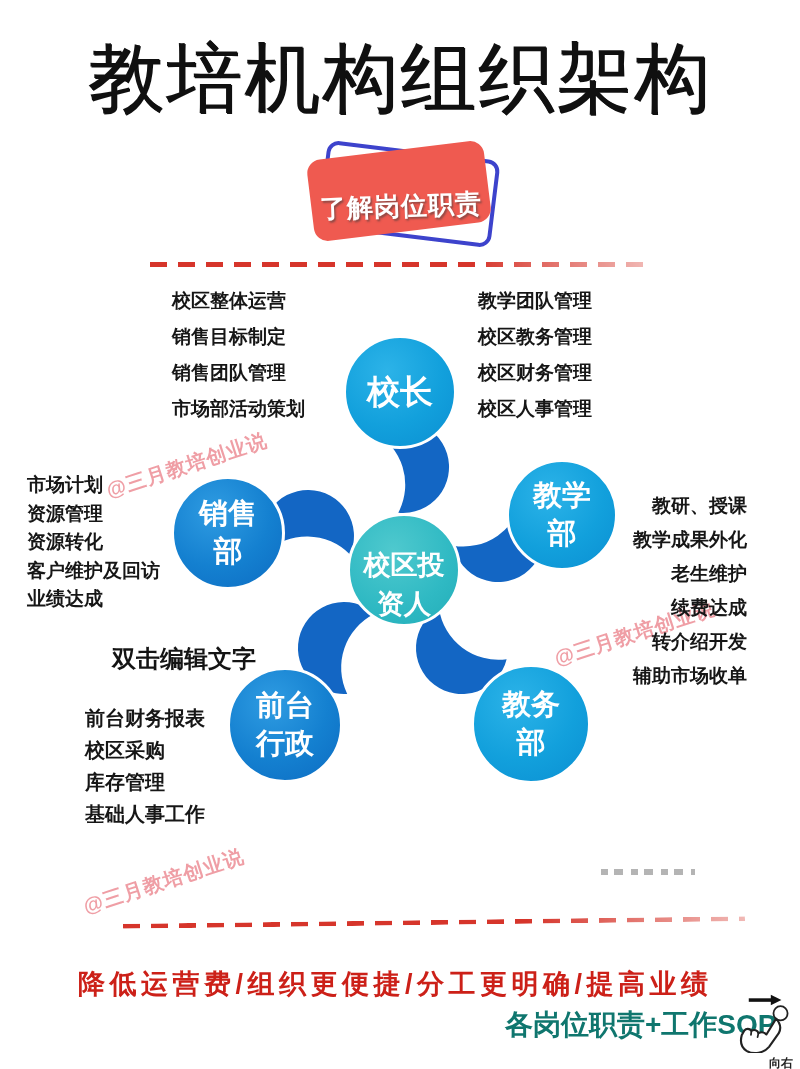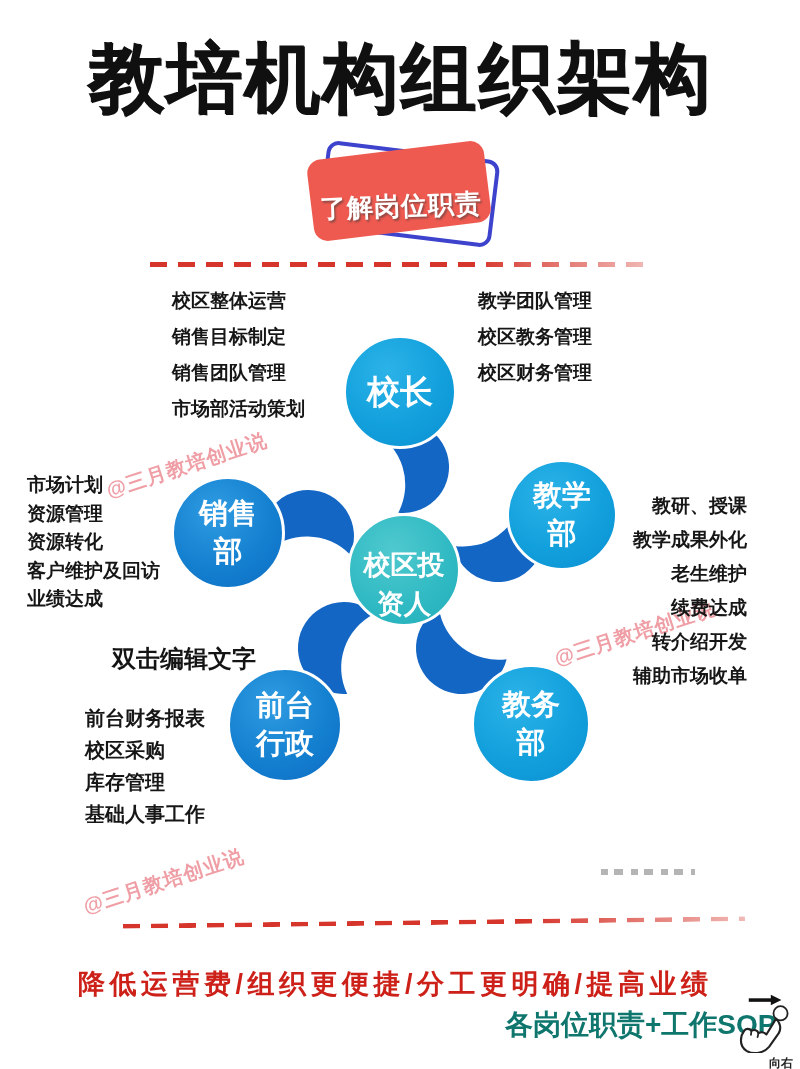--- a/index.html
+++ b/index.html
@@ -1,21 +1,21 @@
 <!DOCTYPE html>
 <html><head>
 <meta charset="utf-8">
 <style>
   html,body{margin:0;padding:0;background:#fff;}
   body{font-family:"Liberation Sans","DejaVu Sans",sans-serif;}
   .canvas{position:relative;width:800px;height:1069px;background:#fff;overflow:hidden;}
 
   
   .title{position:absolute;left:0;right:0;top:36px;text-align:center;
-    font-size:76px;font-weight:700;color:#101010;letter-spacing:2px;line-height:1.1;
+    font-size:76px;font-weight:400;color:#101010;letter-spacing:2px;line-height:1.1;
     text-shadow:1px 1px 0 #101010;}
 
   
   .badge-wrap{position:absolute;left:308px;top:146px;width:190px;height:96px;}
   .badge-border{position:absolute;left:14px;top:4px;width:166px;height:80px;
     border:4px solid #3d43cc;border-radius:12px;transform:rotate(7deg);}
   .badge-fill{position:absolute;left:2px;top:4px;width:178px;height:82px;
     background:#ef5a50;border-radius:14px;transform:rotate(-7deg);
     display:flex;align-items:flex-end;justify-content:center;padding-bottom:8px;box-sizing:border-box;}
   .badge-label{color:#fff;font-size:26px;font-weight:800;letter-spacing:1px;
@@ -136,20 +136,21 @@
   <ul class="list list-principal-left">
     <li>校区整体运营</li>
     <li>销售目标制定</li>
     <li>销售团队管理</li>
     <li>市场部活动策划</li>
   </ul>
   <ul class="list list-principal-right">
     <li>教学团队管理</li>
     <li>校区教务管理</li>
     <li>校区财务管理</li>
+    <li>校区人事管理</li>
   </ul>
   <ul class="list list-sales">
     <li>市场计划</li>
     <li>资源管理</li>
     <li>资源转化</li>
     <li>客户维护及回访</li>
     <li>业绩达成</li>
   </ul>
   <ul class="list list-teaching">
     <li>教研、授课</li>

